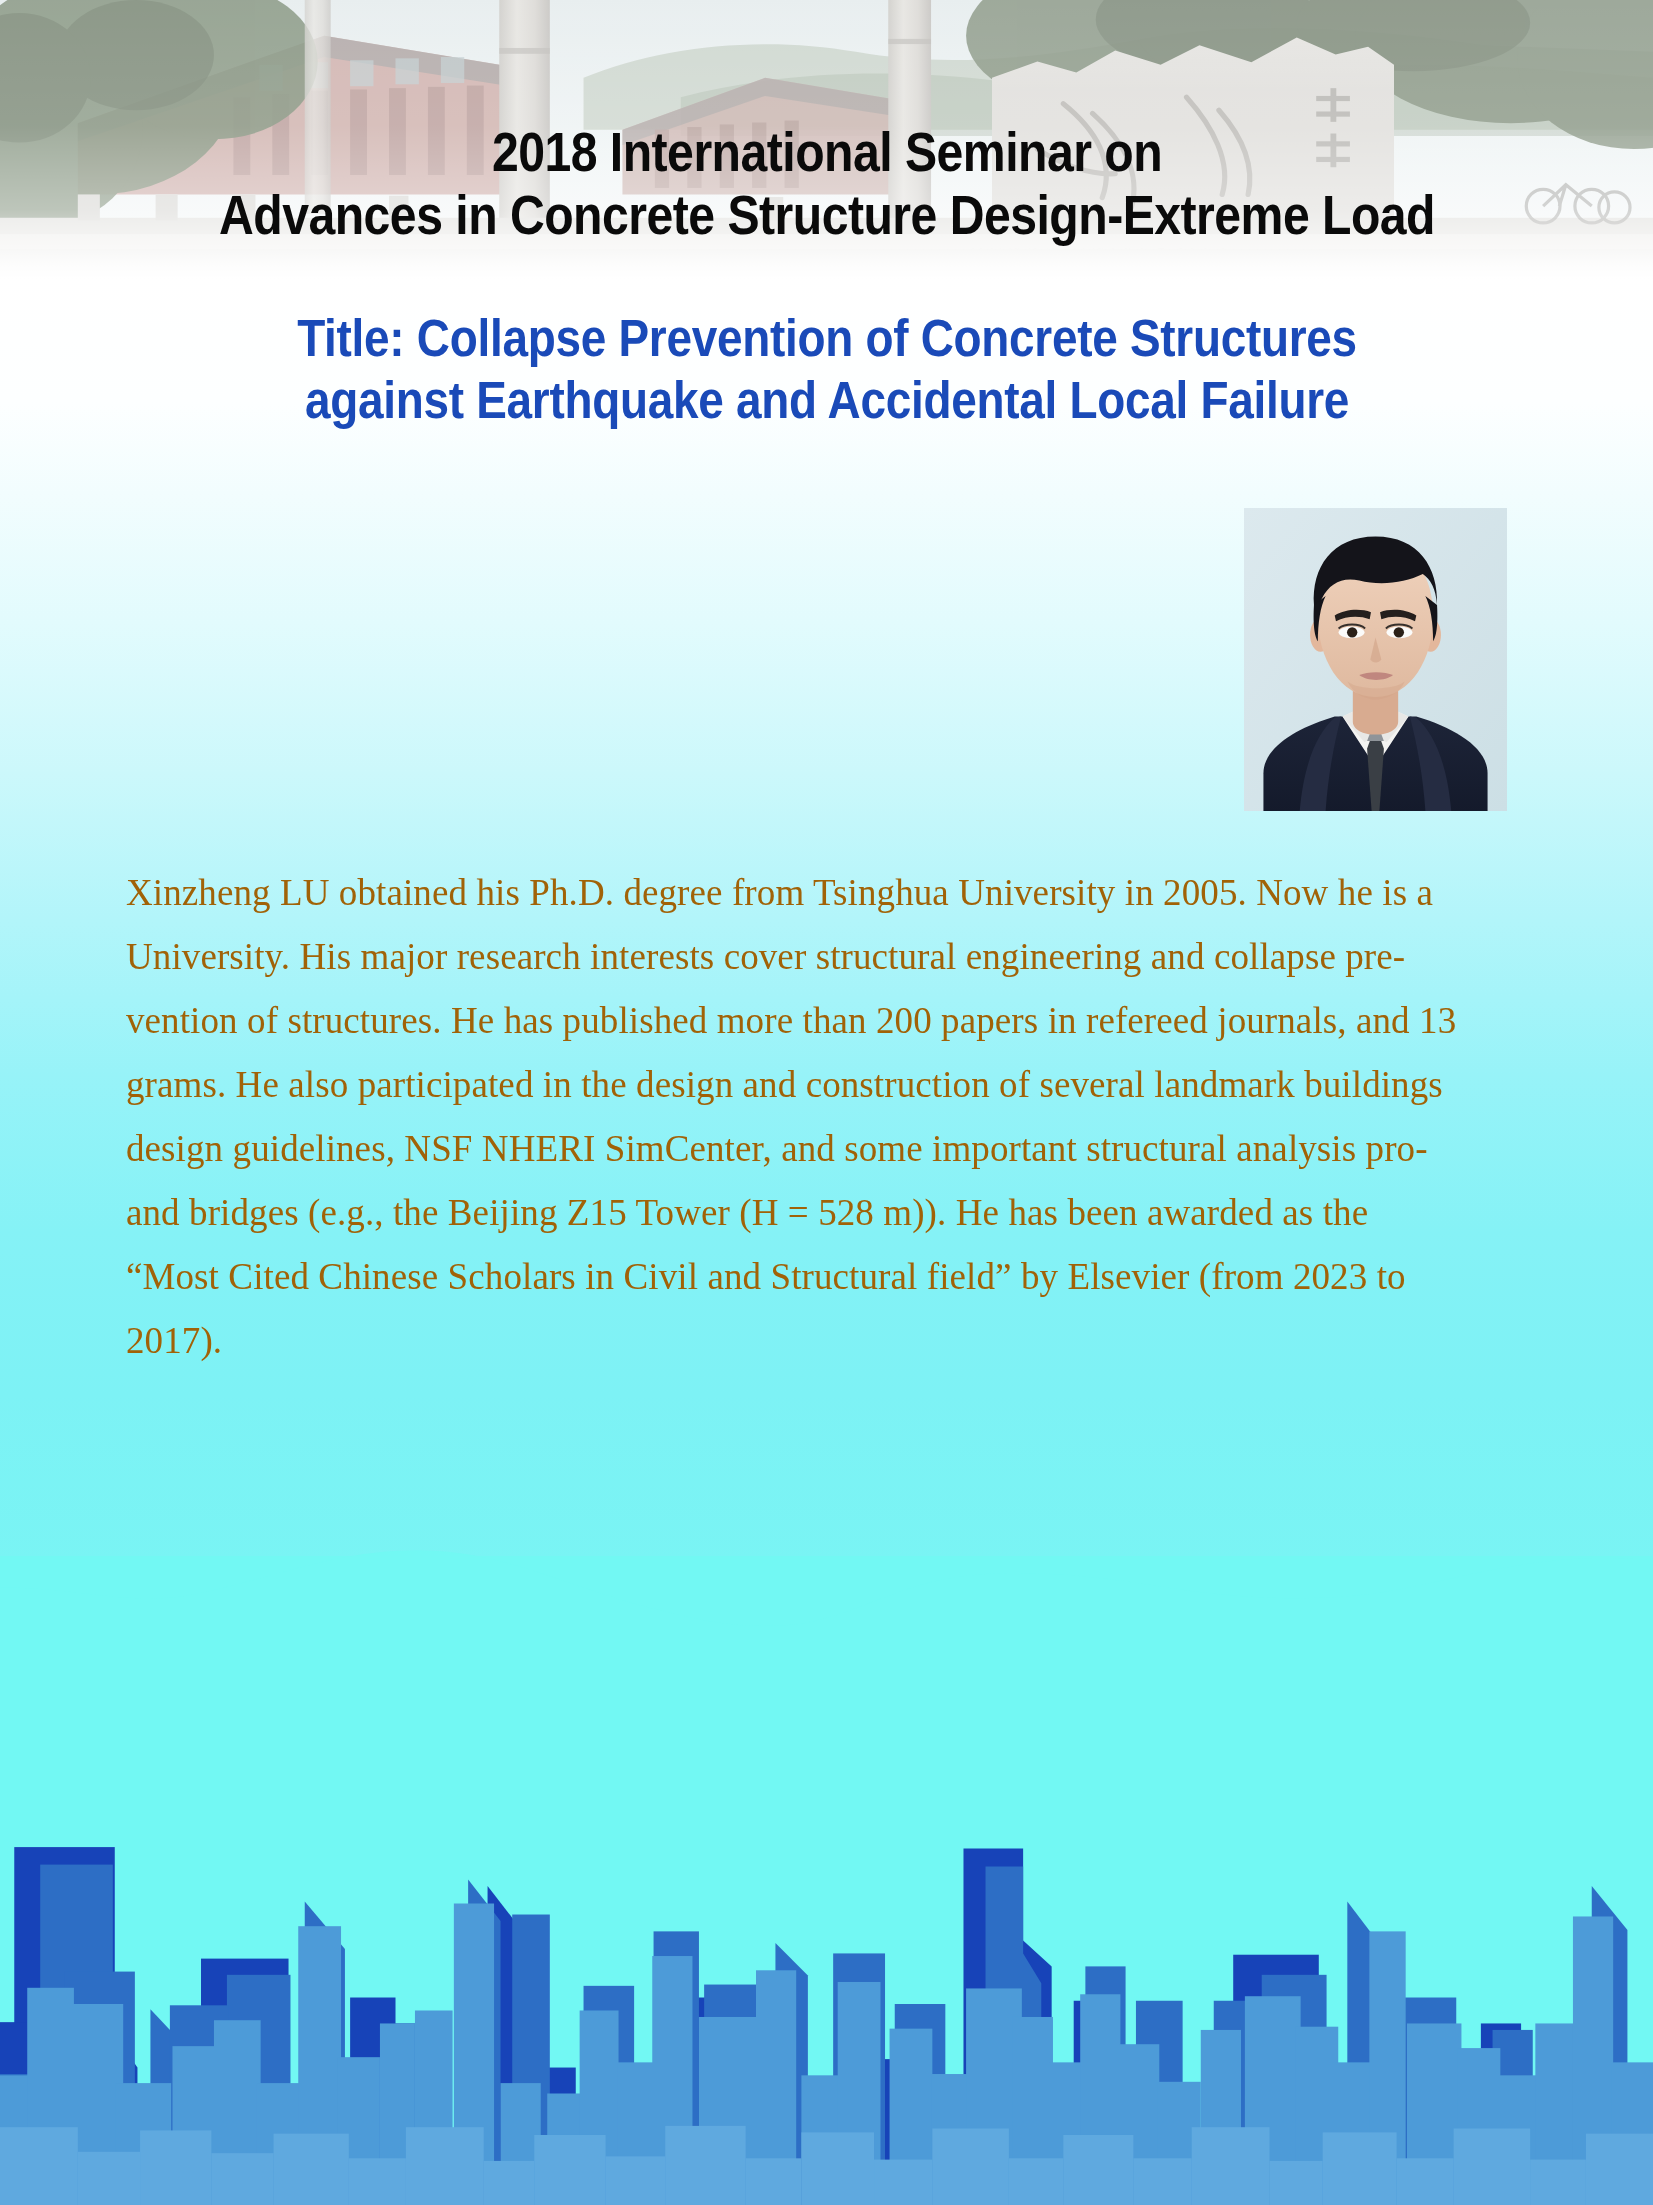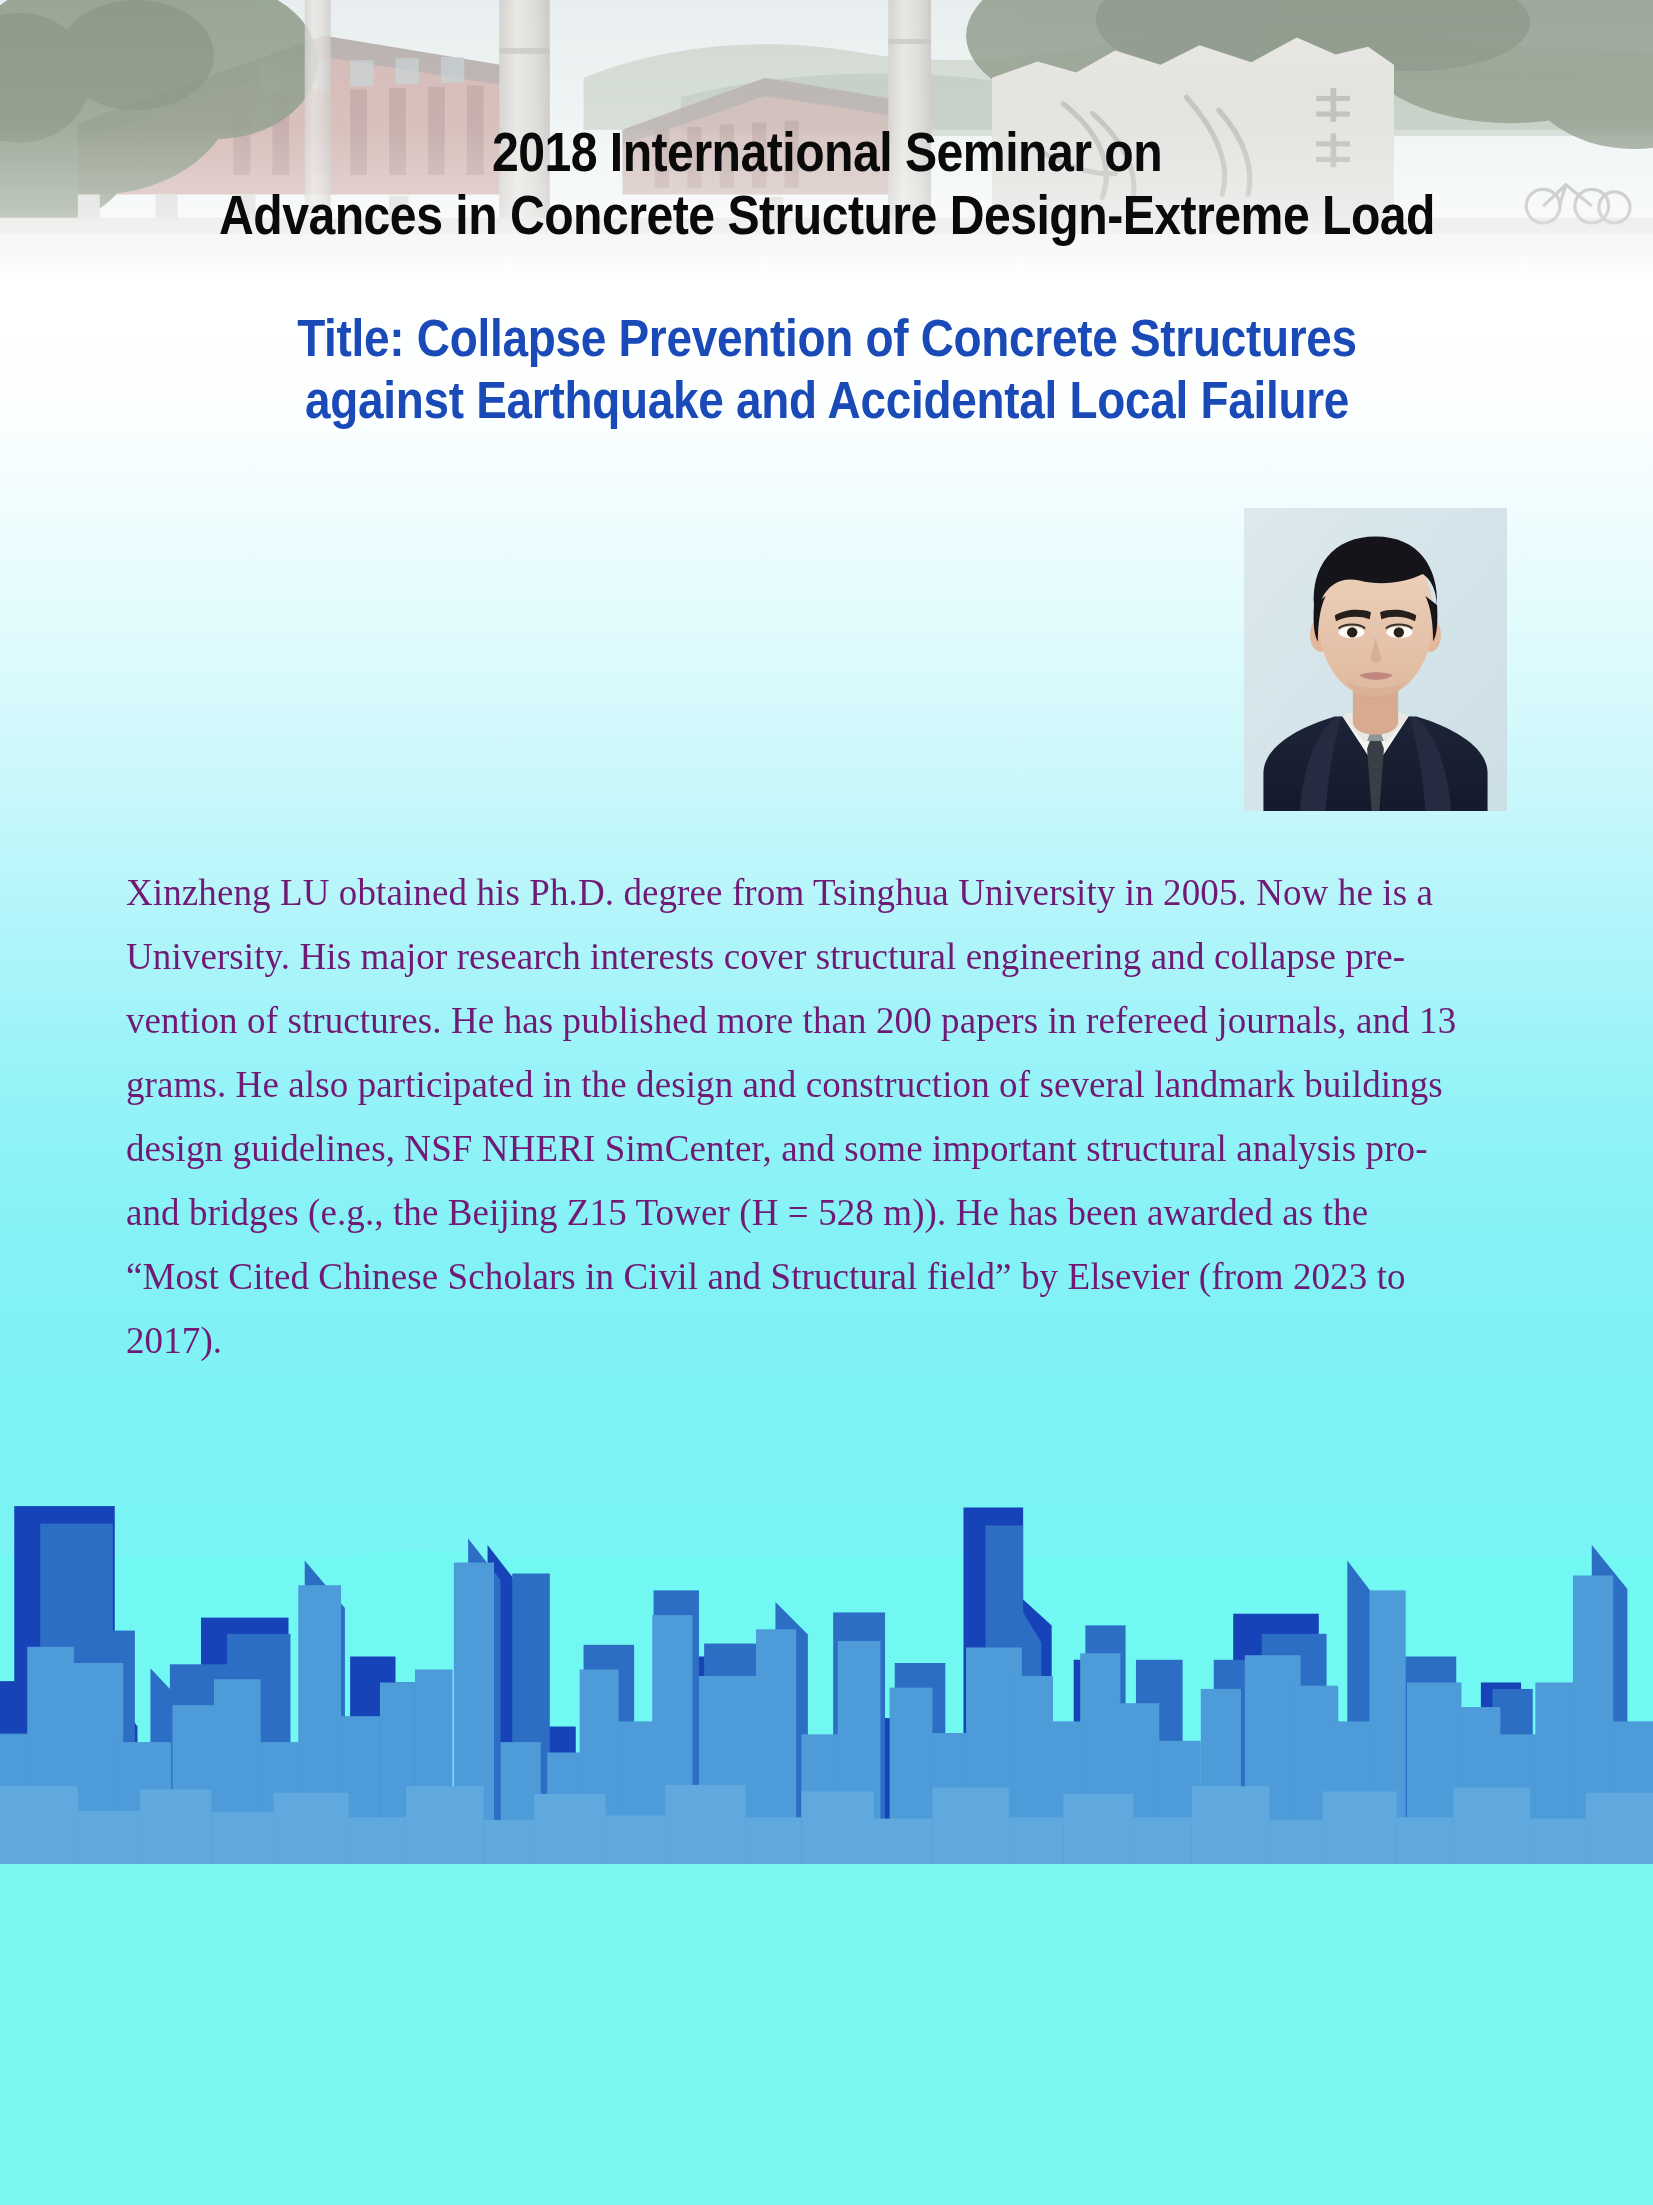--- a/index.html
+++ b/index.html
@@ -8,21 +8,21 @@
     font-family:"Liberation Serif", serif;
     background:#7DF7F2;
     position:relative;
     overflow:hidden;
   }
 
   
   #poster {
     position:relative;
     width:1654px;
-    height:1864px;
+    height:2205px;
     overflow:hidden;
     background:#7DF7F2;
   }
 
   
   .bg-gradient {
     position:absolute;
     left:0; top:0;
     width:1654px; height:1569px;
     background:linear-gradient(to bottom,
@@ -140,21 +140,21 @@
   .bio {
     position:absolute;
     left:126px; top:874px;
     width:1400px;
     z-index:6;
   }
   .bio-line {
     font-family:"Liberation Serif", serif;
     font-size:37px;
     line-height:1.0;
-    color:#701a75;
+    color:#a16207;
     white-space:nowrap;
     margin-bottom:27px;
     letter-spacing:0.1px;
   }
   .bio-line:last-child { margin-bottom:8px; }
 
   
   .wave {
     position:absolute;
     left:0; top:1510px;

